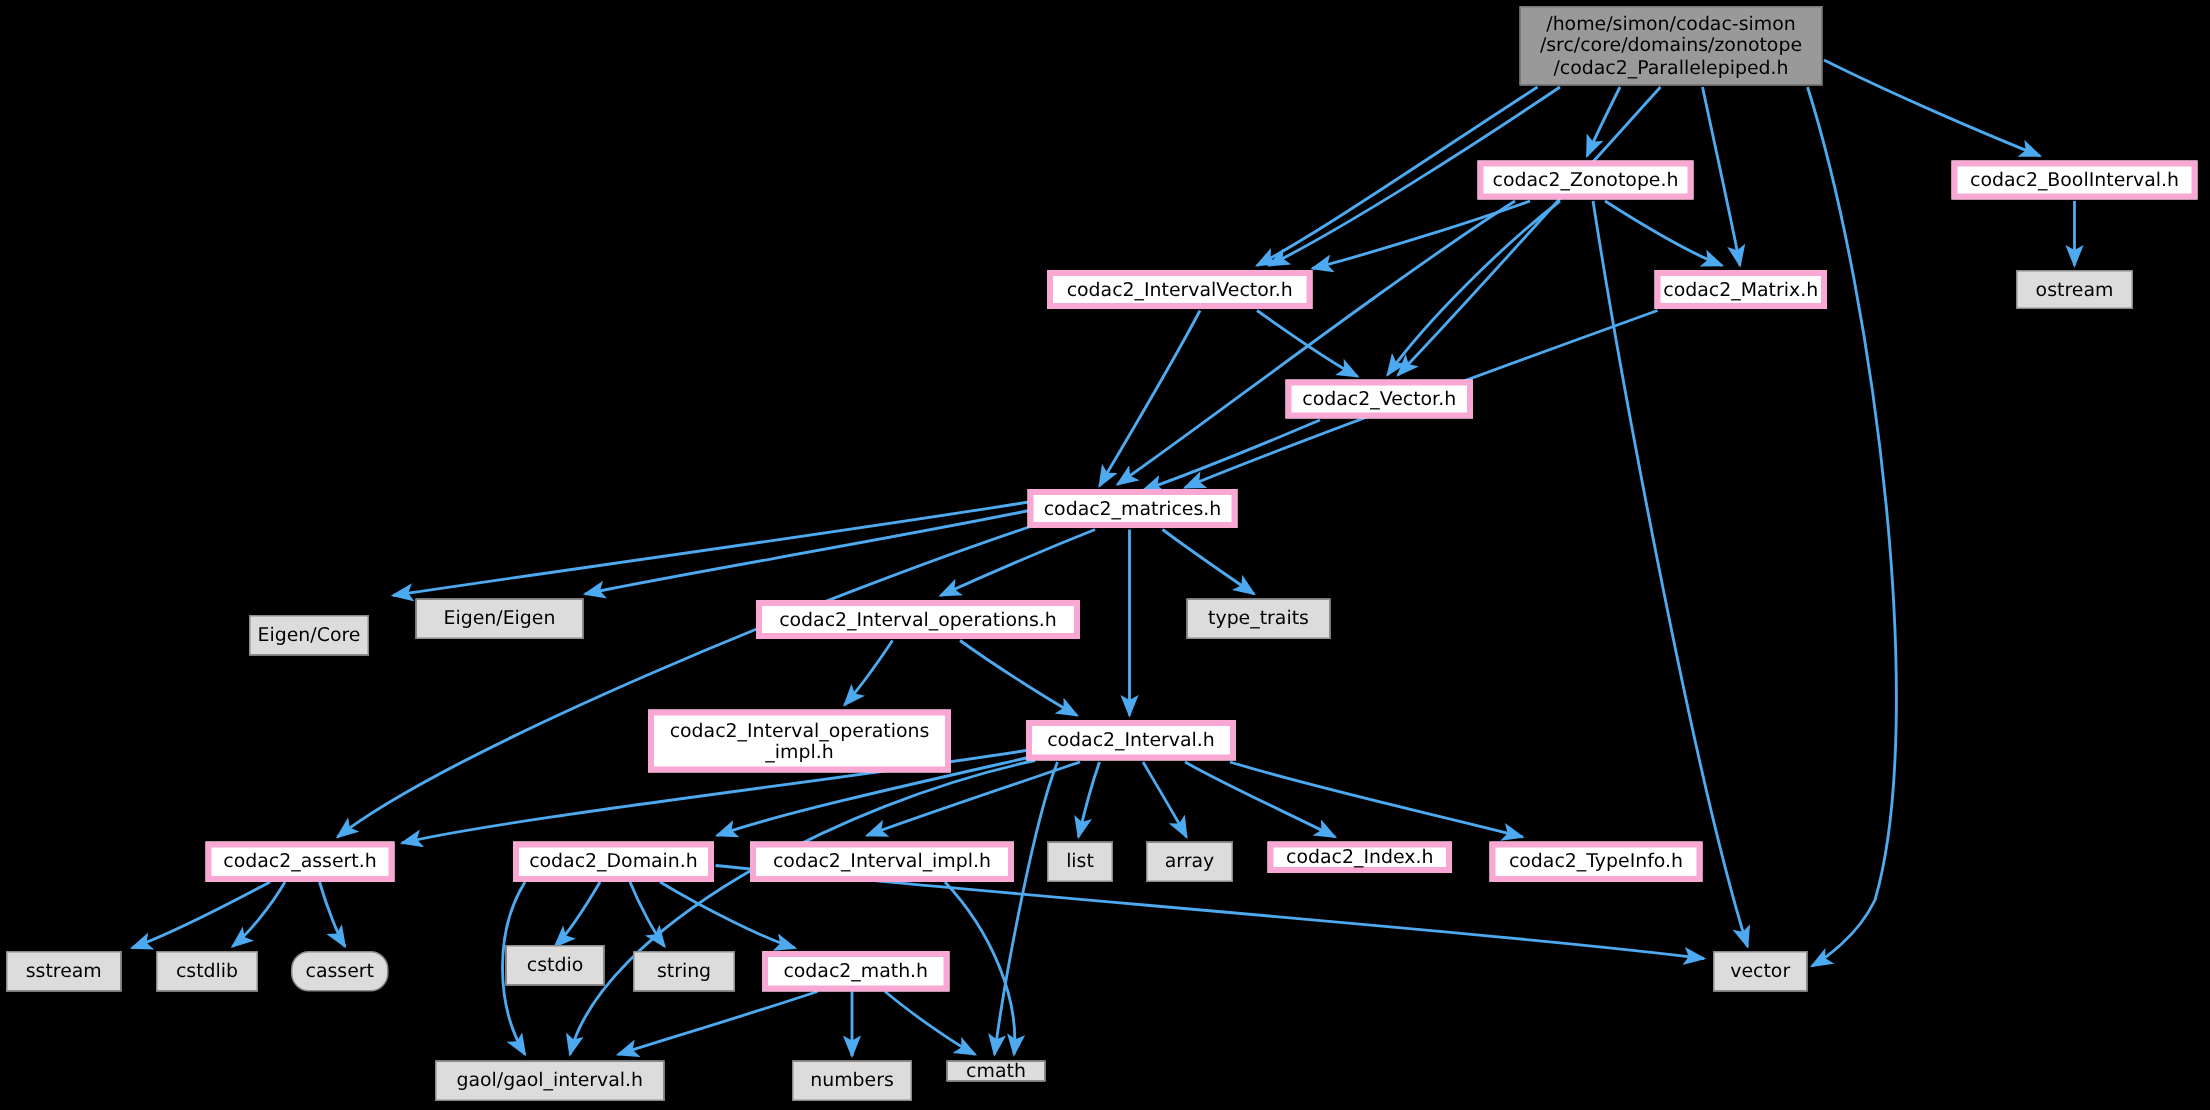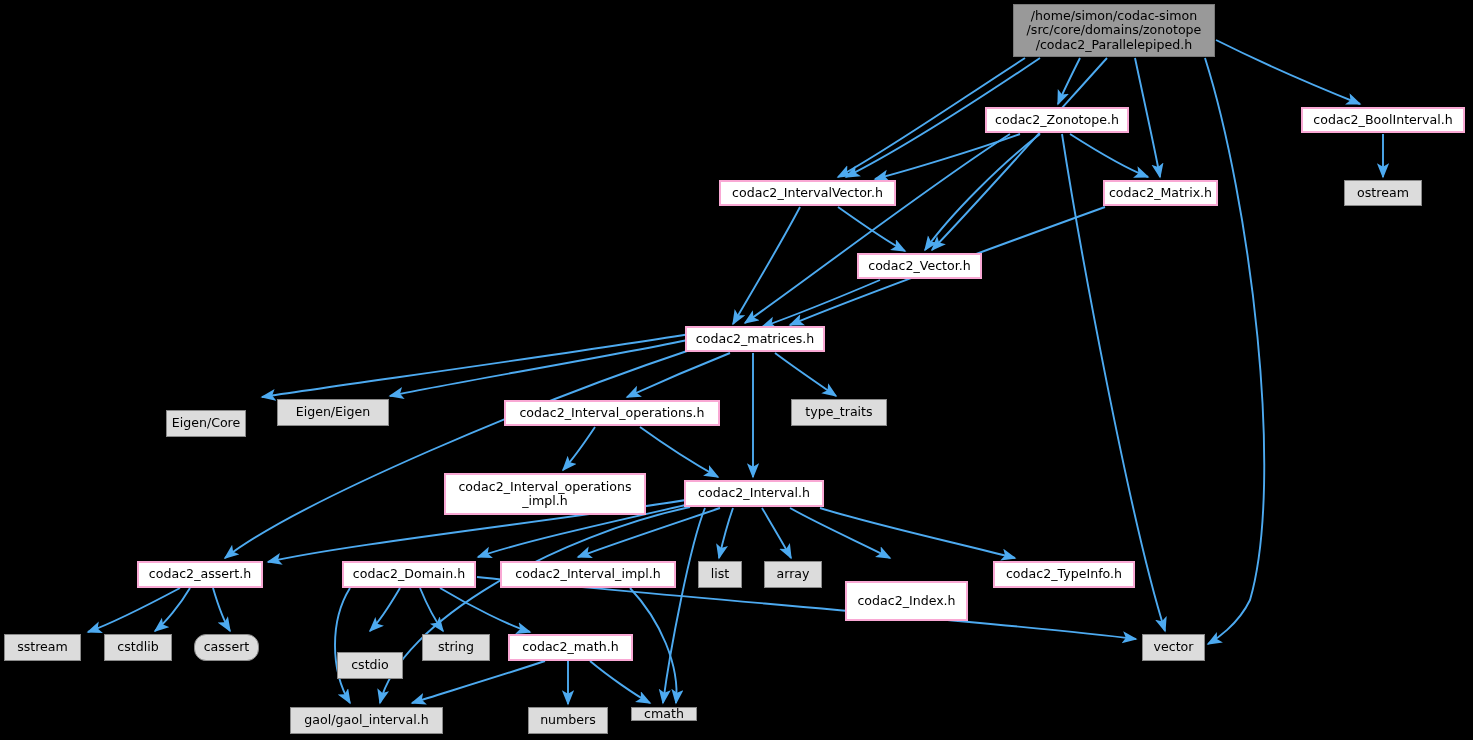--- a/index.html
+++ b/index.html
@@ -3,21 +3,21 @@
 <meta charset="utf-8">
 <style>
   html,body{margin:0;padding:0;background:#000;}
   #canvas{position:relative;width:1473px;height:740px;background:#000;overflow:hidden;
           font-family:"DejaVu Sans","Liberation Sans",sans-serif;}
   svg#edges{position:absolute;left:0;top:0;width:1473px;height:740px;}
   .node{position:absolute;box-sizing:border-box;display:flex;align-items:center;
         justify-content:center;text-align:center;line-height:1.12;
         font-size:12.6px;color:#000000;white-space:pre;}
   .node.sys{background:#dcdcdc;border:1px solid #8a8a8a;}
-  .node.hdr{background:#ffffff;border:2px solid #f9a8d4;}
+  .node.hdr{background:#ffffff;border:4px solid #f9a8d4;}
   .node.root{background:#999999;border:1px solid #7a7a7a;}
 </style>
 </head>
 <body>
 
 <div id="canvas">
   <svg id="edges" viewBox="0 0 1473 740" xmlns="http://www.w3.org/2000/svg">
     <defs>
       <marker id="ah" markerWidth="9" markerHeight="9" refX="7.2" refY="3.2" orient="auto" markerUnits="strokeWidth">
         <path d="M0,0 L8,3.2 L0,6.4 L1.8,3.2 z" fill="#4DAAF0"></path>
@@ -72,42 +72,42 @@
         <path d="M590,661 C608,676 635,695 650,703"></path>
       </g>
   </svg>
   <div id="node-layer">
       <div class="node root" style="left: 1013px; top: 4px; width: 202px; height: 53px;">/home/simon/codac-simon
 /src/core/domains/zonotope
 /codac2_Parallelepiped.h</div>
       <div class="node hdr" style="left: 985px; top: 107px; width: 144px; height: 26px;">codac2_Zonotope.h</div>
       <div class="node hdr" style="left: 1301px; top: 107px; width: 164px; height: 26px;">codac2_BoolInterval.h</div>
       <div class="node sys" style="left: 1344px; top: 180px; width: 78px; height: 26px;">ostream</div>
-      <div class="node hdr" style="left: 719px; top: 180px; width: 177px; height: 26px;">codac2_IntervalVector.h</div>
+      <div class="node hdr" style="left: 698px; top: 180px; width: 177px; height: 26px;">codac2_IntervalVector.h</div>
       <div class="node hdr" style="left: 1103px; top: 180px; width: 115px; height: 26px;">codac2_Matrix.h</div>
       <div class="node hdr" style="left: 857px; top: 253px; width: 125px; height: 26px;">codac2_Vector.h</div>
       <div class="node hdr" style="left: 685px; top: 326px; width: 140px; height: 26px; text-align: center;">codac2_matrices.h</div>
       <div class="node sys" style="left: 166px; top: 410px; width: 80px; height: 27px;">Eigen/Core</div>
       <div class="node sys" style="left: 277px; top: 399px; width: 112px; height: 27px;">Eigen/Eigen</div>
       <div class="node hdr" style="left: 504px; top: 400px; width: 216px; height: 26px;">codac2_Interval_operations.h</div>
       <div class="node sys" style="left: 791px; top: 399px; width: 96px; height: 27px;">type_traits</div>
-      <div class="node hdr" style="left: 444px; top: 473px; width: 202px; height: 42px;">codac2_Interval_operations
+      <div class="node hdr" style="left: 432px; top: 473px; width: 202px; height: 42px;">codac2_Interval_operations
 _impl.h</div>
       <div class="node hdr" style="left: 684px; top: 480px; width: 140px; height: 27px;">codac2_Interval.h</div>
       <div class="node hdr" style="left: 137px; top: 561px; width: 126px; height: 27px;">codac2_assert.h</div>
       <div class="node hdr" style="left: 342px; top: 561px; width: 134px; height: 27px;">codac2_Domain.h</div>
       <div class="node hdr" style="left: 500px; top: 561px; width: 176px; height: 27px;">codac2_Interval_impl.h</div>
       <div class="node sys" style="left: 698px; top: 561px; width: 44px; height: 27px;">list</div>
       <div class="node sys" style="left: 764px; top: 561px; width: 58px; height: 27px;">array</div>
-      <div class="node hdr" style="left: 845px; top: 561px; width: 123px; height: 40px; margin-top: 20px;">codac2_Index.h</div>
+      <div class="node hdr" style="left: 845px; top: 561px; width: 123px; height: 21px;">codac2_Index.h</div>
       <div class="node hdr" style="left: 993px; top: 561px; width: 142px; height: 27px;">codac2_TypeInfo.h</div>
       <div class="node sys" style="left: 1142px; top: 634px; width: 63px; height: 27px;">vector</div>
       <div class="node sys" style="left: 4px; top: 634px; width: 77px; height: 27px;">sstream</div>
       <div class="node sys" style="left: 104px; top: 634px; width: 68px; height: 27px;">cstdlib</div>
       <div class="node sys" style="left: 194px; top: 634px; width: 65px; height: 27px; border-radius: 12px;">cassert</div>
-      <div class="node sys" style="left: 337px; top: 652px; width: 66px; height: 27px;">cstdio</div>
+      <div class="node sys" style="left: 337px; top: 630px; width: 66px; height: 27px;">cstdio</div>
       <div class="node sys" style="left: 422px; top: 634px; width: 68px; height: 27px;">string</div>
       <div class="node hdr" style="left: 508px; top: 634px; width: 125px; height: 27px;">codac2_math.h</div>
       <div class="node sys" style="left: 290px; top: 707px; width: 153px; height: 27px;">gaol/gaol_interval.h</div>
       <div class="node sys" style="left: 528px; top: 707px; width: 80px; height: 27px;">numbers</div>
       <div class="node sys" style="left: 631px; top: 707px; width: 66px; height: 14px;">cmath</div>
     </div>
 </div>
 
 </body></html>

